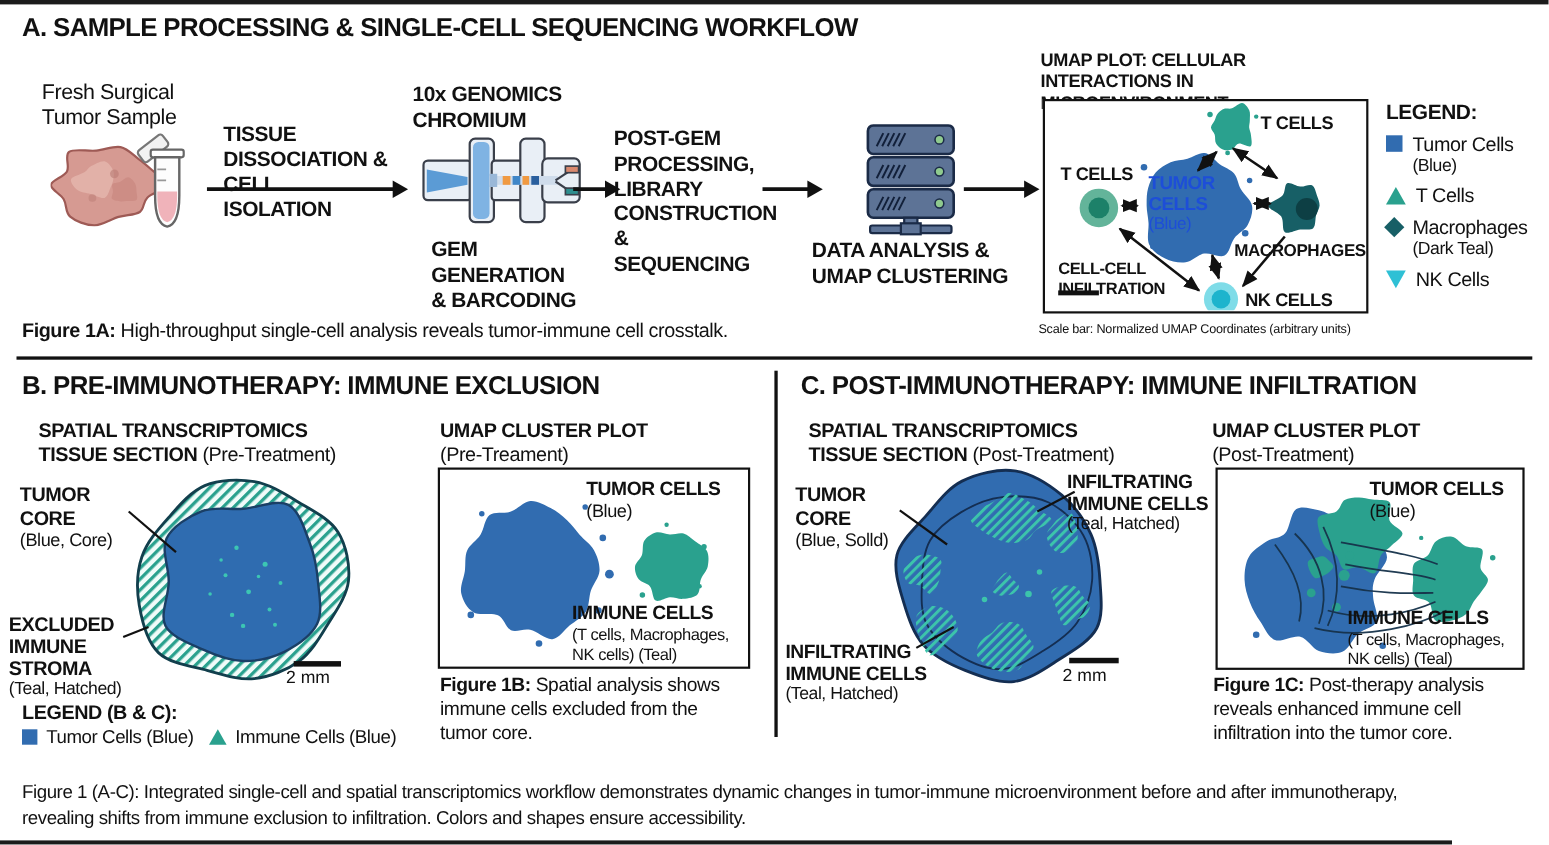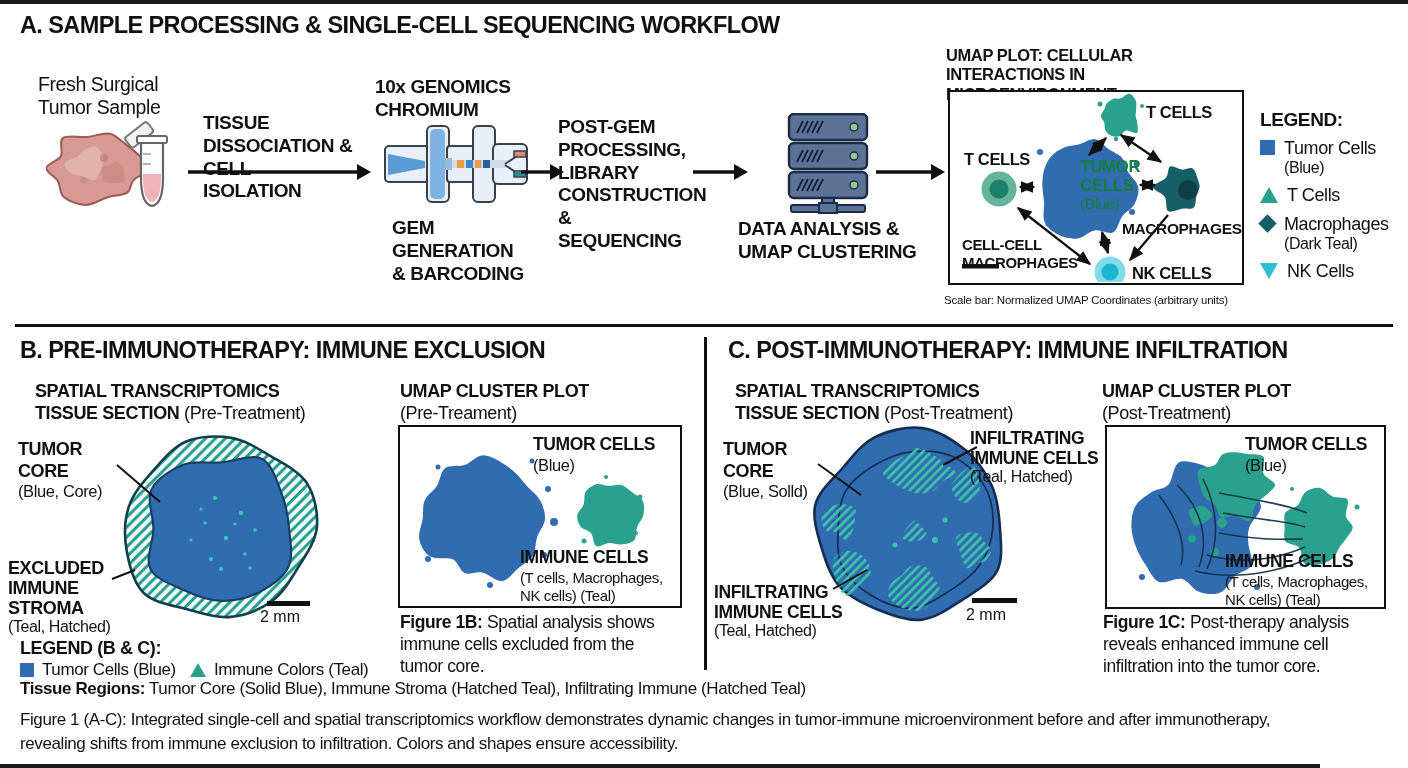--- a/index.html
+++ b/index.html
@@ -4,21 +4,21 @@
 <style>
   html,body{margin:0;padding:0;background:#fff;}
   *{box-sizing:border-box;}
   #fig{position:relative;width:1408px;height:768px;background:#fff;overflow:hidden;
        font-family:"Liberation Sans",sans-serif;color:#111;}
   .abs{position:absolute;}
   .b{font-weight:700;}
   .ctr{}
   .pre{white-space:pre-line;}
   .tight{letter-spacing:-0.4px;}
-  .wt{color:#15803d;margin-left:36px;}
+  .wt{color:#1d4ed8;}
   .f115{font-size:11.5px;}
   .f15{font-size:15px;line-height:1.18;}
   .f155{font-size:15.5px;line-height:1.18;}
   .f16{font-size:16px;line-height:1.18;}
   .f165{font-size:16.5px;line-height:1.18;}
   .f17{font-size:17px;line-height:1.22;}
   .f175{font-size:17.5px;line-height:1.25;}
   .f18{font-size:18px;line-height:1.2;}
   .f19{font-size:19px;line-height:1.2;}
   .f23{font-size:23.5px;letter-spacing:-0.6px;line-height:1.1;}
@@ -208,25 +208,25 @@
     <div class="abs b f165 tight" style="left:196px;top:11px">T CELLS</div>
     <div class="abs ctr b f165 tight" style="left:14px;top:58px;width:70px">T CELLS</div>
     <div class="abs ctr" style="left:94px;top:66px;width:86px">
       <div class="b pre wt tight" style="font-size:17px;line-height:1.1">TUMOR
 CELLS</div>
       <div class="wt tight" style="font-size:15.5px">(Blue)</div>
     </div>
     <div class="abs ctr b f155 tight" style="left:172px;top:128px;width:120px">MACROPHAGES</div>
     <div class="abs b f165 tight" style="left:182px;top:172px">NK CELLS</div>
     <div class="abs ctr pre b f15 tight" style="left:12px;top:144px;width:108px">CELL-CELL
-MACROPHAGES</div>
+INFILTRATION</div>
   </div>
   <div class="abs ctr f115" style="left:944px;top:294px;width:304px;letter-spacing:-0.2px">Scale bar: Normalized UMAP Coordinates (arbitrary units)</div>
 
-  <div class="abs" style="left:1260px;top:109px;width:148px">
+  <div class="abs" style="left:1260px;top:92px;width:148px">
     <div class="b f19 tight" style="margin-bottom:6px">LEGEND:</div>
     <div class="lgrow">
       <span class="mk mk-sq"></span>
       <div>
         <div class="f18 tight">Tumor Cells</div>
         <div class="f16 tight">(Blue)</div>
       </div>
     </div>
     <div class="lgrow">
       <span class="mk mk-tri"></span>
@@ -238,20 +238,23 @@
         <div class="f18 tight">Macrophages</div>
         <div class="f16 tight">(Dark Teal)</div>
       </div>
     </div>
     <div class="lgrow">
       <span class="mk mk-trid"></span>
       <div class="f18 tight">NK Cells</div>
     </div>
   </div>
 
+  <div class="abs f18 tight" style="left:20px;top:290px">
+    <span class="b">Figure 1A:</span><span> High-throughput single-cell analysis reveals tumor-immune cell crosstalk.</span>
+  </div>
 
   <div class="abs b f23" style="left:20px;top:338px">B. PRE-IMMUNOTHERAPY: IMMUNE EXCLUSION</div>
 
   <div class="abs ctr" style="left:35px;top:381px;width:315px">
     <div class="b f18 tight">SPATIAL TRANSCRIPTOMICS</div>
     <div class="f18 tight"><span class="b">TISSUE SECTION </span><span>(Pre-Treatment)</span></div>
   </div>
 
   <svg class="abs" style="left:95px;top:428px" width="230" height="210">
     <path fill="url(#hatchB)" stroke="#123f4d" stroke-width="2.6" d="M221.8,100.0C220.2,114.0 210.4,127.5 202.9,139.7C195.5,151.8 188.1,164.8 177.0,173.0C165.8,181.2 150.1,187.5 136.1,188.9C122.2,190.3 107.7,185.4 93.2,181.4C78.6,177.5 59.3,175.2 49.0,165.3C38.7,155.5 34.1,136.9 31.6,122.3C29.1,107.8 29.5,91.5 34.0,78.2C38.4,64.9 48.6,53.4 58.2,42.6C67.7,31.8 78.2,19.0 91.2,13.5C104.2,8.1 122.1,7.4 136.3,9.9C150.4,12.3 163.4,20.7 176.0,28.3C188.7,35.9 204.6,43.6 212.2,55.6C219.8,67.6 223.3,86.0 221.8,100.0Z"></path>
@@ -325,21 +328,21 @@
   </div>
   <div class="abs f175 tight" style="left:400px;top:612px;width:278px">
     <span class="b">Figure 1B:</span><span> Spatial analysis shows immune cells excluded from the tumor core.</span>
   </div>
 
   <div class="abs b f18 tight" style="left:20px;top:638px">LEGEND (B &amp; C):</div>
   <div class="abs" style="left:20px;top:660px;display:flex;gap:8px;align-items:center">
     <span class="mk-sq-s"></span>
     <span class="f17 tight">Tumor Cells (Blue)</span>
     <span class="mk-tri-s" style="margin-left:6px"></span>
-    <span class="f17 tight">Immune Colors (Teal)</span>
+    <span class="f17 tight">Immune Cells (Blue)</span>
   </div>
 
   <div class="abs b f23" style="left:728px;top:338px">C. POST-IMMUNOTHERAPY: IMMUNE INFILTRATION</div>
 
   <div class="abs ctr" style="left:735px;top:381px;width:315px">
     <div class="b f18 tight">SPATIAL TRANSCRIPTOMICS</div>
     <div class="f18 tight"><span class="b">TISSUE SECTION </span><span>(Post-Treatment)</span></div>
   </div>
 
   <svg class="abs" style="left:795px;top:425px" width="230" height="205">
@@ -424,19 +427,16 @@
     <div class="abs ctr" style="left:118px;top:124px;width:158px">
       <div class="b f175 tight">IMMUNE CELLS</div>
       <div class="pre f15 tight">(T cells, Macrophages,
 NK cells) (Teal)</div>
     </div>
   </div>
   <div class="abs f175 tight" style="left:1103px;top:612px;width:285px">
     <span class="b">Figure 1C:</span><span> Post-therapy analysis reveals enhanced immune cell infiltration into the tumor core.</span>
   </div>
 
-  <div class="abs f17 tight" style="left:20px;top:679px;width:1380px">
-    <span class="b">Tissue Regions:</span><span> Tumor Core (Solid Blue), Immune Stroma (Hatched Teal), Infiltrating Immune (Hatched Teal)</span>
-  </div>
   <div class="abs pre tight" style="left:20px;top:708px;width:1385px;font-size:17px;line-height:1.4">Figure 1 (A-C): Integrated single-cell and spatial transcriptomics workflow demonstrates dynamic changes in tumor-immune microenvironment before and after immunotherapy,
 revealing shifts from immune exclusion to infiltration. Colors and shapes ensure accessibility.</div>
 
 </div>
 
 </body></html>

